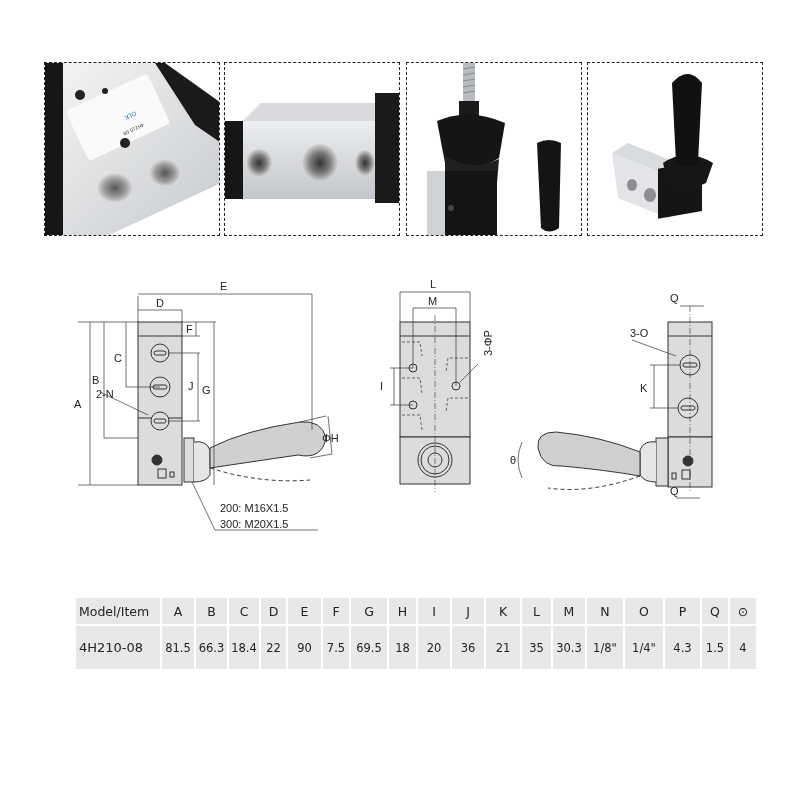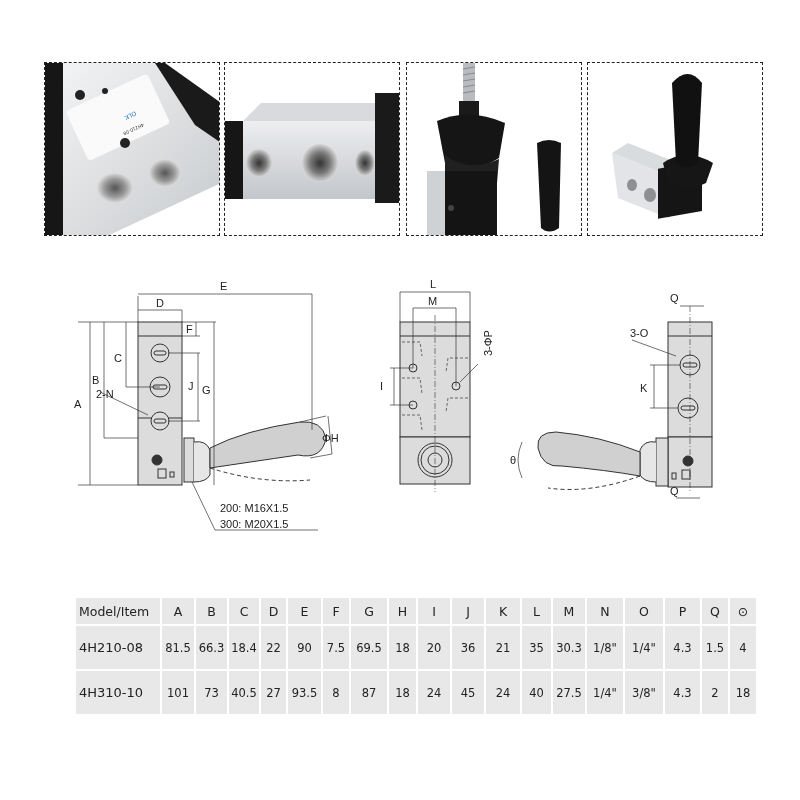--- a/index.html
+++ b/index.html
@@ -296,36 +296,15 @@
         <td>36</td>
         <td>21</td>
         <td>35</td>
         <td>30.3</td>
         <td>1/8"</td>
         <td>1/4"</td>
         <td>4.3</td>
         <td>1.5</td>
         <td>4</td>
       </tr>
-      <tr>
-        <td class="model">4H310-10</td>
-        <td>101</td>
-        <td>73</td>
-        <td>40.5</td>
-        <td>27</td>
-        <td>93.5</td>
-        <td>8</td>
-        <td>87</td>
-        <td>18</td>
-        <td>24</td>
-        <td>45</td>
-        <td>24</td>
-        <td>40</td>
-        <td>27.5</td>
-        <td>1/4"</td>
-        <td>3/8"</td>
-        <td>4.3</td>
-        <td>2</td>
-        <td>18</td>
-      </tr>
     </tbody>
   </table>
 </div>
 
 </body></html>

